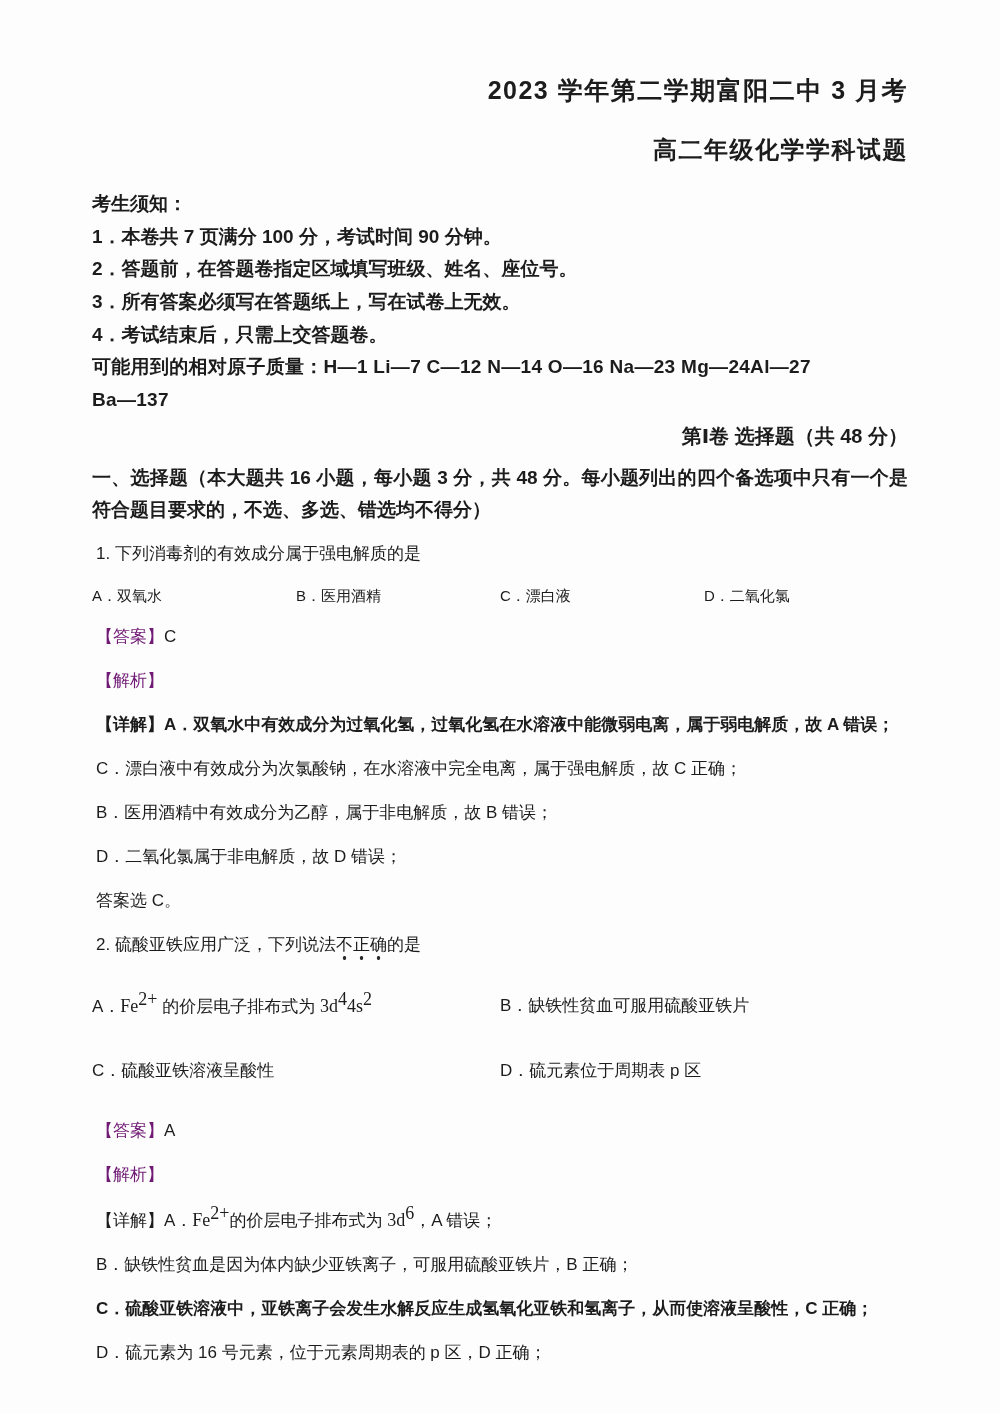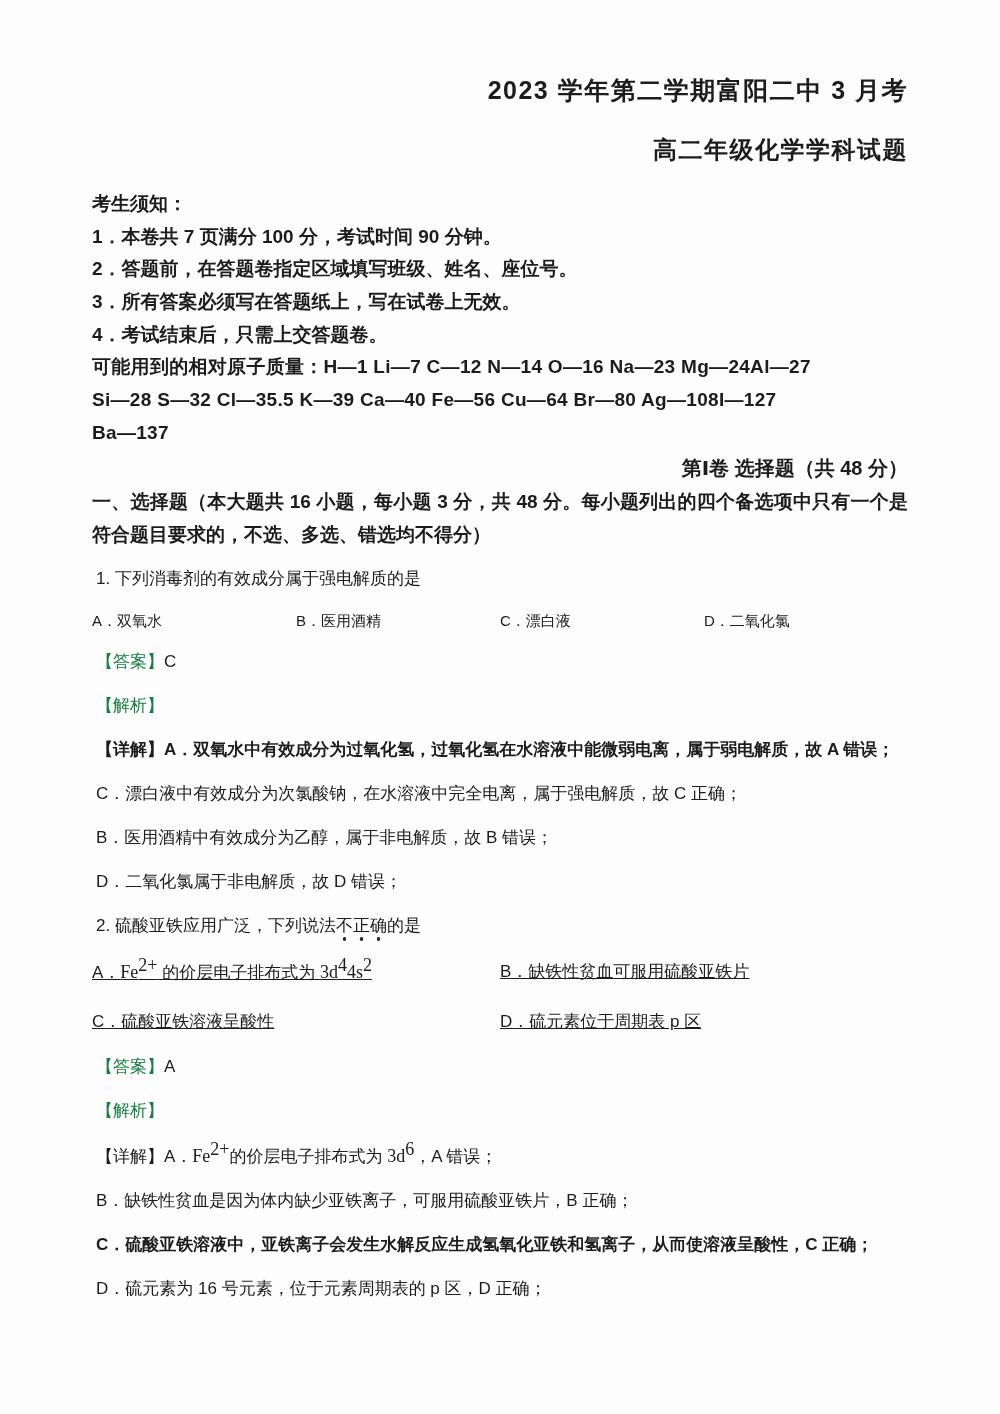--- a/index.html
+++ b/index.html
@@ -14,27 +14,27 @@
   .page { padding: 74px 92px 0 92px; }
 
   .title-line { text-align: right; font-weight: 700; letter-spacing: 1.5px; }
   .title-1 { font-size: 25px; margin: 0 0 27px 0; }
   .title-2 { font-size: 24px; margin: 0 0 22px 0; }
 
   .notice p { margin: 0; font-weight: 700; font-size: 19px; line-height: 1.72; }
   .notice .masses { letter-spacing: 0.3px; }
 
   .sec-head { text-align: right; font-weight: 700; font-size: 20px; margin: 6px 0 4px 0; }
-  .intro { font-weight: 700; font-size: 19px; line-height: 1.7; margin: 4px 0 8px 0; text-align: justify; }
+  .intro { font-weight: 700; font-size: 19px; line-height: 1.7; margin: 12px 0 8px 0; text-align: justify; }
 
   .qbody p { font-size: 17px; line-height: 2.35; margin: 4px; }
   .qbody .just { text-align: justify; font-weight: bold; }
   .opts4 { display: grid; grid-template-columns: repeat(4, 1fr); font-size: 15px; line-height: 2.35; }
-  .opts2 { display: grid; grid-template-columns: 1fr 1fr; font-size: 17px; line-height: 2.55; margin: 4px 0; text-decoration: underline; }
-  .blue { color: #15803d; }
+  .opts2 { display: grid; grid-template-columns: 1fr 1fr; font-size: 17px; line-height: 2.55; margin: 19px 0; }
+  .blue { color: #701a75; }
 
   .fm { font-family: "Liberation Serif", serif; font-size: 18px; }
   sup { font-size: 11px; line-height: 0; }
 
   .emph-dots {
     padding-bottom: 7px;
     background-image: radial-gradient(circle, #2a2a2a 1.6px, transparent 2.1px);
     background-size: 17px 6px;
     background-repeat: repeat-x;
     background-position: center bottom;
@@ -48,41 +48,41 @@
   <div class="title-line title-1">2023 学年第二学期富阳二中 3 月考</div>
   <div class="title-line title-2">高二年级化学学科试题</div>
 
   <div class="notice">
     <p>考生须知：</p>
     <p>1．本卷共 7 页满分 100 分，考试时间 90 分钟。</p>
     <p>2．答题前，在答题卷指定区域填写班级、姓名、座位号。</p>
     <p>3．所有答案必须写在答题纸上，写在试卷上无效。</p>
     <p>4．考试结束后，只需上交答题卷。</p>
     <p class="masses">可能用到的相对原子质量：H—1  Li—7  C—12  N—14  O—16  Na—23  Mg—24Al—27</p>
-    <p class="masses">Si—28  S—32  Cl—35.5  K—39  Ca—40  Fe—56  Cu—64  Br—80  Ag—108I—127</p>
     <p class="masses">Ba—137</p>
   </div>
 
   <div class="sec-head">第Ⅰ卷  选择题（共 48 分）</div>
   <p class="intro">一、选择题（本大题共 16 小题，每小题 3 分，共 48 分。每小题列出的四个备选项中只有一个是符合题目要求的，不选、多选、错选均不得分）</p>
 
   <div class="qbody">
     <p>1. 下列消毒剂的有效成分属于强电解质的是</p>
     <div class="opts4">
       <span>A．双氧水</span>
       <span>B．医用酒精</span>
       <span>C．漂白液</span>
       <span>D．二氧化氯</span>
     </div>
     <p><span class="blue">【答案】</span><span>C</span></p>
     <p><span class="blue">【解析】</span></p>
     <p class="just">【详解】A．双氧水中有效成分为过氧化氢，过氧化氢在水溶液中能微弱电离，属于弱电解质，故 A 错误；</p>
     <p>C．漂白液中有效成分为次氯酸钠，在水溶液中完全电离，属于强电解质，故 C 正确；</p>
     <p>B．医用酒精中有效成分为乙醇，属于非电解质，故 B 错误；</p>
     <p>D．二氧化氯属于非电解质，故 D 错误；</p>
+    <p>答案选 C。</p>
   </div>
 
   <div class="qbody">
     <p><span>2. 硫酸亚铁应用广泛，下列说法</span><span class="emph-dots">不正确</span><span>的是</span></p>
     <div class="opts2">
       <span><span>A．</span><span class="fm">Fe</span><sup class="fm">2+</sup><span> 的价层电子排布式为 </span><span class="fm">3d</span><sup class="fm">4</sup><span class="fm">4s</span><sup class="fm">2</sup></span>
       <span>B．缺铁性贫血可服用硫酸亚铁片</span>
     </div>
     <div class="opts2">
       <span>C．硫酸亚铁溶液呈酸性</span>

